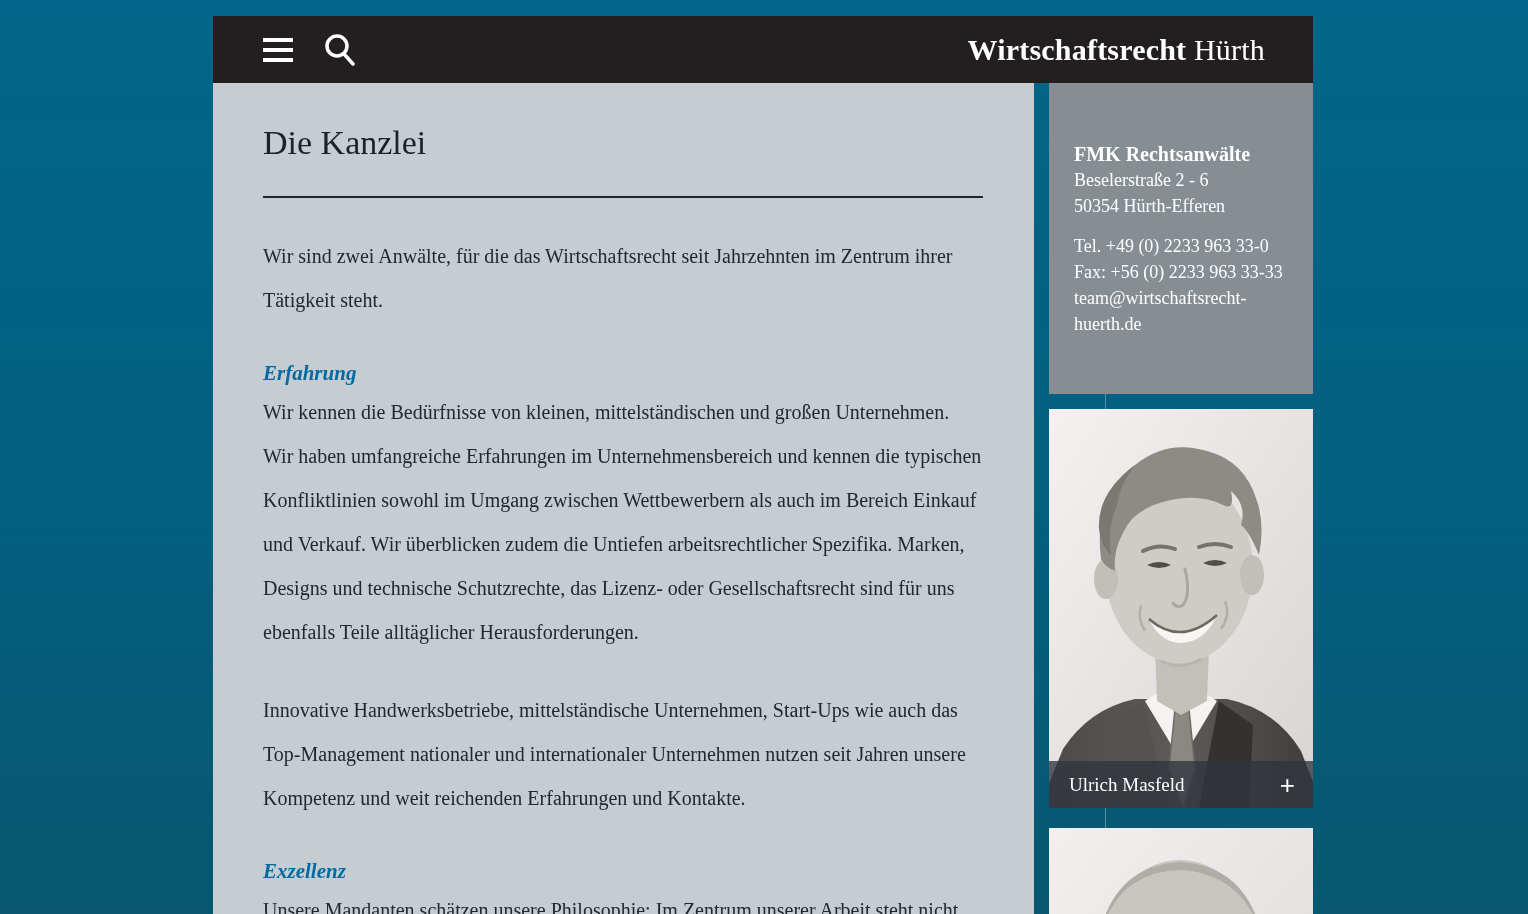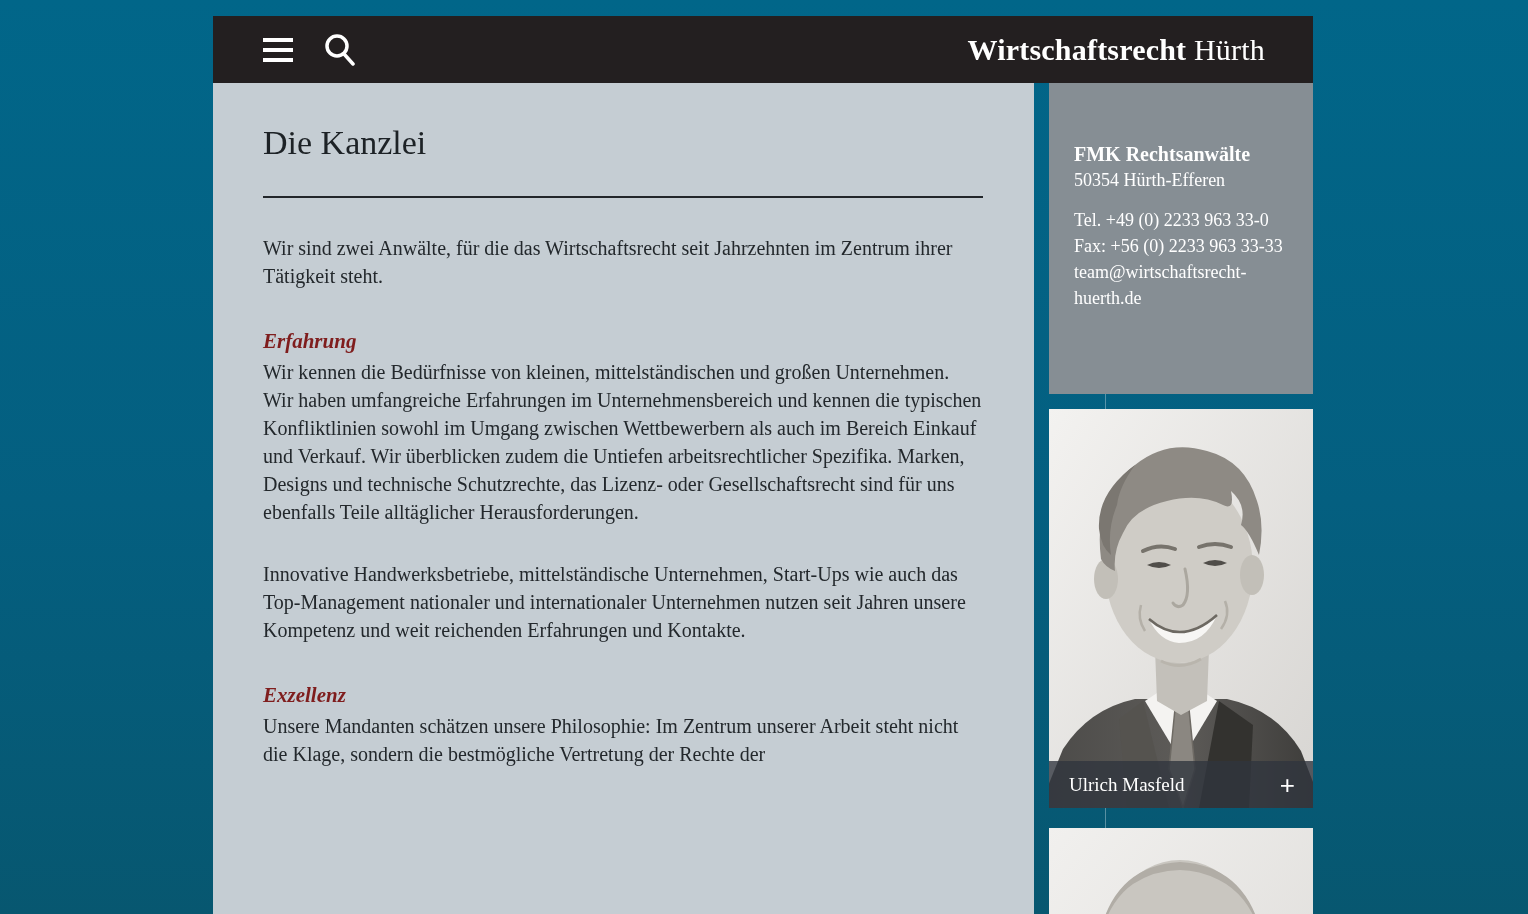--- a/index.html
+++ b/index.html
@@ -31,22 +31,22 @@
     position: absolute; left: 0; top: 67px; width: 821px; height: 847px;
     background: #c5cdd3; padding: 0 50px; overflow: hidden; color: #23282c;
   }
   .content h1 {
     font-size: 34px; font-weight: 400; color: #1d2226; padding-top: 40px; line-height: 1.2;
   }
   .content hr {
     border: none; border-top: 2px solid #22262a; width: 720px; margin-top: 32px;
   }
   .content .intro { margin-top: 36px; }
-  .content p { font-size: 20px; line-height: 28px; max-width: 722px; margin-bottom: 34px; }
-  .content h3 { font-size: 21px; line-height: 34px; font-weight: 700; font-style: italic; color: #7f1d1d; }
+  .content p { font-size: 20px; line-height: 44px; max-width: 722px; margin-bottom: 34px; }
+  .content h3 { font-size: 21px; line-height: 34px; font-weight: 700; font-style: italic; color: #0369a1; }
   .content .section p { margin-bottom: 0; }
   .content .section { margin-bottom: 34px; }
 
   
   .sidebar {
     position: absolute; left: 836px; top: 67px; width: 264px; height: 847px; overflow: hidden;
   }
   .contact-card {
     width: 264px; height: 311px; background: #868e94; color: #ffffff;
     padding: 58px 24px 0 25px; font-size: 18px; line-height: 26px;
@@ -111,20 +111,21 @@
       <h3>Exzellenz</h3>
       <p>Unsere Mandanten schätzen unsere Philosophie: Im Zentrum unserer Arbeit steht nicht die Klage, sondern die bestmögliche Vertretung der Rechte der</p>
     </div>
   </div>
 
   <div class="sidebar">
 
     <div class="contact-card">
       <div class="firm">FMK Rechtsanwälte</div>
       <div class="group">
+        <div>Beselerstraße 2 - 6</div>
         <div>50354 Hürth-Efferen</div>
       </div>
       <div class="group">
         <div>Tel. +49 (0) 2233 963 33-0</div>
         <div>Fax: +56 (0) 2233 963 33-33</div>
         <div class="email">team@wirtschaftsrecht-huerth.de</div>
       </div>
     </div>
 
     <div class="person-card first">

